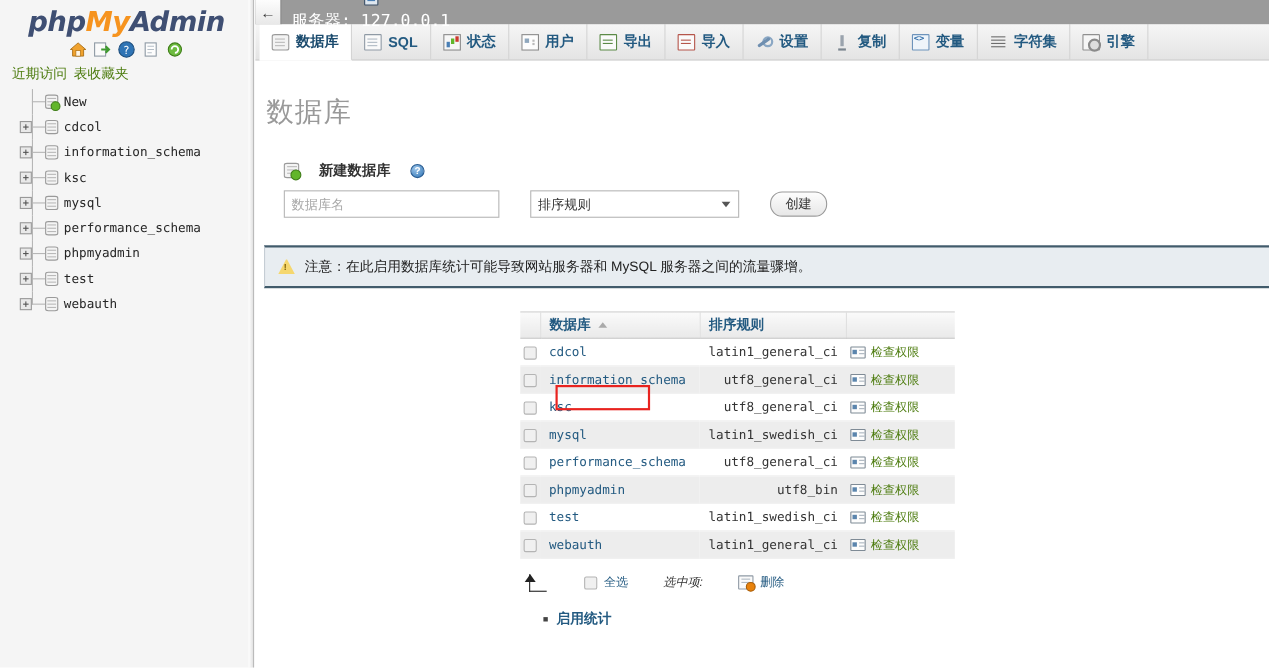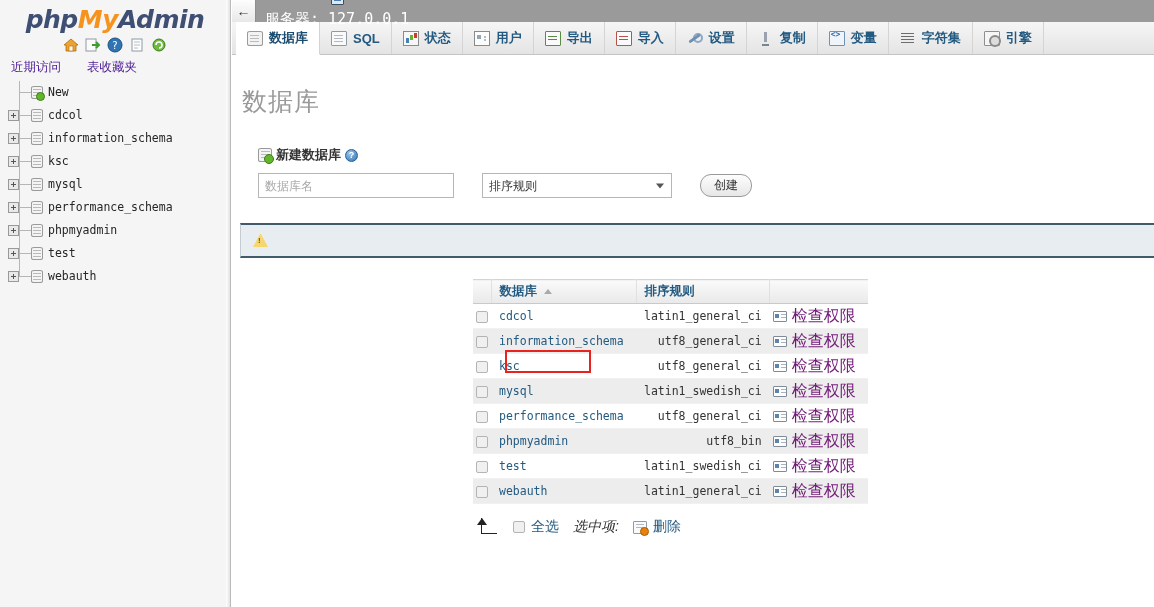--- a/index.html
+++ b/index.html
@@ -41,30 +41,30 @@
   .pma-logo .my  { color: #f6931e; }
   .pma-logo .admin { color: #3f4f73; }
 
   .quick-icons {
     display: flex; gap: 6px; justify-content: center;
     padding: 3px 0 3px 0;
   }
   .qi { width: 16px; height: 16px; display: block; }
 
   .side-tabs {
-    display: flex; gap: 20px;
+    display: flex; gap: 0;
     padding: 2px 6px 2px 8px;
     font-size: 12.5px;
-    color: #4c1d95;
+    color: #4d7c0f;
   }
   .side-tab { cursor: pointer; padding: 1px 3px; }
 
   #dbtree {
     margin-top: 2px;
-    padding-left: 4px;
+    padding-left: 14px;
     font-family: "DejaVu Sans Mono", monospace;
     font-size: 11.5px;
     line-height: 23px;
   }
   .tree-row {
     position: relative;
     display: flex; align-items: center;
     height: 23px;
     padding-left: 4px;
     white-space: nowrap;
@@ -210,21 +210,21 @@
                      border:2px solid #8a8a8a; border-radius:50%; background:#ddd; }
 
   
   #pagebody { padding: 16px 0 0 0; }
   #pagetitle {
     font-size: 25px; color: #999; font-weight: normal;
     margin: 14px 0 0 10px; letter-spacing: 1px;
   }
 
   #createform { margin: 28px 0 0 26px; }
-  .cf-head { display: flex; align-items: center; gap: 4px; margin-bottom: 9px; text-align: right; }
+  .cf-head { display: flex; align-items: center; gap: 18px; margin-bottom: 9px; text-align: right; }
   .cf-head .newdb-ic {
     width: 14px; height: 14px;
     background: #f4f4f4; border: 1px solid #9a9a9a; border-radius: 3px/2px; position: relative;
   }
   .cf-head .newdb-ic::before{
     content:""; position:absolute; left:2px; top:2px; width:9px; height:1px; background:#bbb;
     box-shadow: 0 3px 0 #bbb, 0 6px 0 #bbb;
   }
   .cf-head .newdb-ic::after{
     content:""; position:absolute; right:-3px; bottom:-3px; width:8px; height:8px;
@@ -336,22 +336,22 @@
   .actcell { display: flex; align-items: center; gap: 5px; }
   .priv-ic {
     width: 14px; height: 11px; flex: 0 0 14px;
     background: #fdfdfd; border: 1px solid #7f8b96; position: relative; border-radius:1px;
   }
   .priv-ic::before{ content:""; position:absolute; left:1px; top:2px; width:4px; height:4px;
                     background:#5b85ad; }
   .priv-ic::after{ content:""; position:absolute; left:7px; top:2px; width:5px; height:1px;
                    background:#aab4be; box-shadow: 0 3px 0 #aab4be; }
   .priv-link {
-    color: #701a75; font-family: "Liberation Sans", sans-serif;
-    font-size: 16px; cursor: pointer; white-space: nowrap;
+    color: #4d7c0f; font-family: "Liberation Sans", sans-serif;
+    font-size: 11px; cursor: pointer; white-space: nowrap;
   }
   #dbtable tr.totalrow td {
     background: linear-gradient(#f2f2f2,#e6e6e6);
     border-top: 1px solid #c9c9c9;
     border-bottom: 1px solid #c9c9c9;
     font-weight: bold; color: #222;
     font-size: 12.5px;
   }
   #dbtable tr.totalrow td.c-name { color: #222; font-family: "Liberation Sans", sans-serif; }
   #dbtable tr.totalrow td.c-coll { font-family: "DejaVu Sans Mono", monospace; }
@@ -367,22 +367,22 @@
     position: absolute;
     left: 505px; top: 350px; width: 86px; height: 23px;
     border: 2px solid #e8231f;
     pointer-events: none;
     z-index: 20;
   }
 
   
   #tfoot-actions {
     margin: 14px 0 0 241px;
-    display: flex; align-items: flex-start; gap: 14px;
-    font-size: 14px;
+    display: flex; align-items: flex-start; gap: 32px;
+    font-size: 11px;
   }
   .arrow-up {
     width: 26px; height: 18px; position: relative; flex: 0 0 26px;
   }
   .arrow-up::before{
     content:""; position:absolute; left:8px; top:0; width:1px; height:16px; background:#222;
   }
   .arrow-up::after{
     content:""; position:absolute; left:8px; top:15px; width:16px; height:1px; background:#222;
   }
@@ -582,20 +582,21 @@
               <option>排序规则</option>
             </select>
             <span class="caret"></span>
           </span>
           <button id="create-btn">创建</button>
         </div>
       </div>
 
       <div id="notice">
         <span class="warn-ic"></span>
+        <span>注意：在此启用数据库统计可能导致网站服务器和 MySQL 服务器之间的流量骤增。</span>
       </div>
 
       <table id="dbtable">
         <thead>
           <tr>
             <th class="th-check"></th>
             <th class="th-name">
               <span>数据库</span><span class="sortcaret"></span>
             </th>
             <th class="th-coll">
@@ -704,19 +705,23 @@
           <span class="cb"></span>
           <span class="fa-link">全选</span>
         </span>
         <span class="fa-static">选中项:</span>
         <span class="fa-item">
           <span class="del-ic"></span>
           <span class="fa-link">删除</span>
         </span>
       </div>
 
+      <div id="stat-line">
+        <span class="bullet"></span>
+        <span id="stat-link">启用统计</span>
+      </div>
 
     </div>
   </div>
 
   <div id="highlight"></div>
 
 </div>
 
 </body></html>

